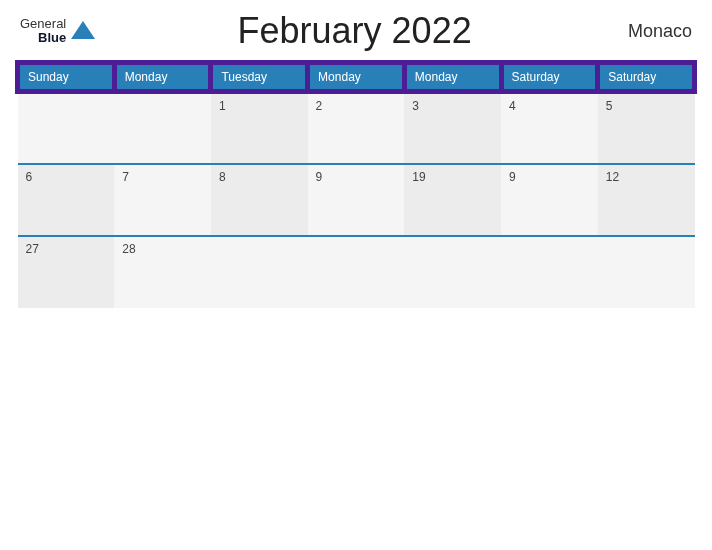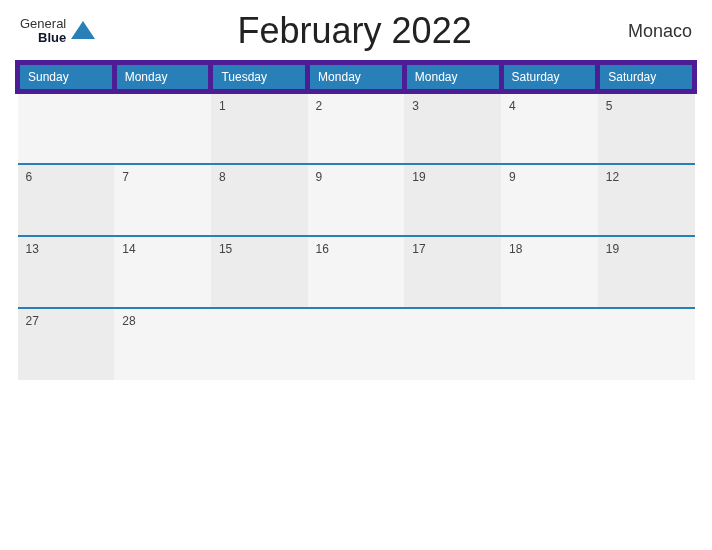--- a/index.html
+++ b/index.html
@@ -144,29 +144,20 @@
         <tr>
           <td><span class="day-num">6</span></td>
           <td><span class="day-num">7</span></td>
           <td><span class="day-num">8</span></td>
           <td><span class="day-num">9</span></td>
           <td><span class="day-num">19</span></td>
           <td><span class="day-num">9</span></td>
           <td><span class="day-num">12</span></td>
         </tr>
         <tr>
-          <td><span class="day-num">13</span></td>
-          <td><span class="day-num">14</span></td>
-          <td><span class="day-num">15</span></td>
-          <td><span class="day-num">16</span></td>
-          <td><span class="day-num">17</span></td>
-          <td><span class="day-num">18</span></td>
-          <td><span class="day-num">19</span></td>
-        </tr>
-        <tr>
           <td><span class="day-num">27</span></td>
           <td><span class="day-num">28</span></td>
           <td class="empty"></td>
           <td class="empty"></td>
           <td class="empty"></td>
           <td class="empty"></td>
           <td class="empty"></td>
         </tr>
       </tbody>
   </table>

